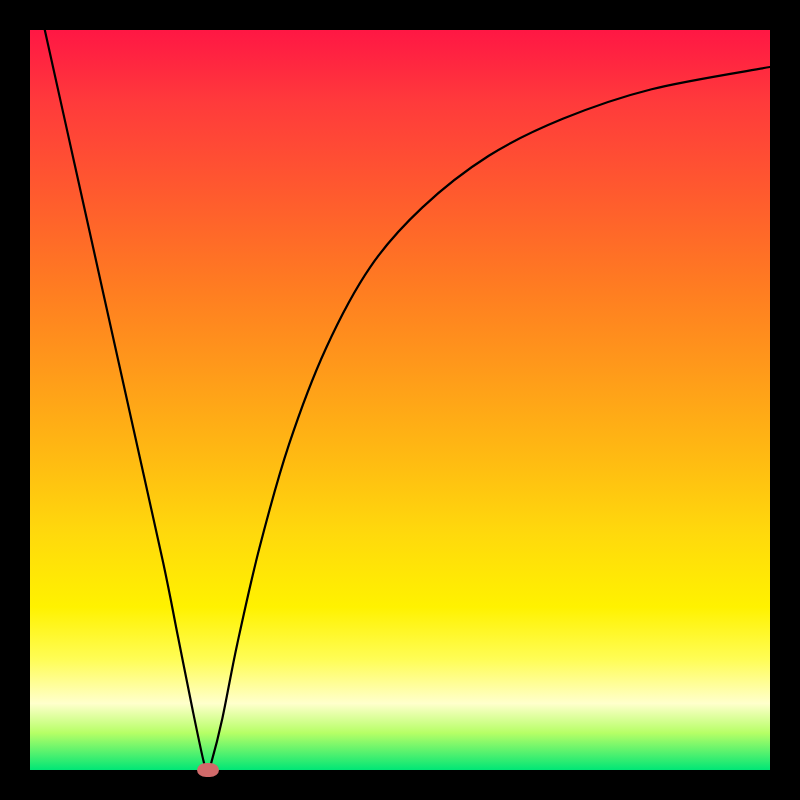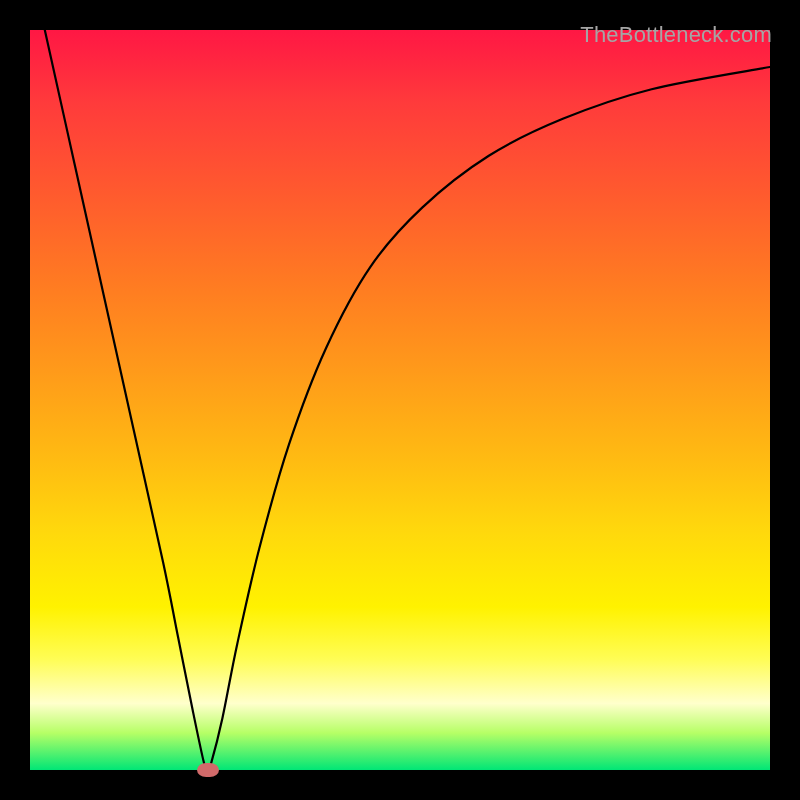--- a/index.html
+++ b/index.html
@@ -71,15 +71,14 @@
 
   <div class="plot-area">
     <svg class="curve-svg" viewBox="0 0 740 740" preserveAspectRatio="none">
       <path id="curve-path" d="M 14.80 0.00 C 19.73 22.20, 34.53 88.80, 44.40 133.20 C 54.27 177.60, 64.13 222.00, 74.00 266.40 C 83.87 310.80, 93.73 355.20, 103.60 399.60 C 113.47 444.00, 125.80 498.27, 133.20 532.80 C 140.60 567.33, 143.07 582.13, 148.00 606.80 C 152.93 631.47, 158.48 659.83, 162.80 680.80 C 167.12 701.77, 171.43 722.73, 173.90 732.60 C 176.37 742.47, 176.37 740.00, 177.60 740.00 C 178.83 740.00, 178.83 741.23, 181.30 732.60 C 183.77 723.97, 188.08 707.93, 192.40 688.20 C 196.72 668.47, 201.03 642.57, 207.20 614.20 C 213.37 585.83, 220.77 551.30, 229.40 518.00 C 238.03 484.70, 247.90 447.70, 259.00 414.40 C 270.10 381.10, 282.43 347.80, 296.00 318.20 C 309.57 288.60, 324.37 260.23, 340.40 236.80 C 356.43 213.37, 372.47 196.10, 392.20 177.60 C 411.93 159.10, 435.37 140.60, 458.80 125.80 C 482.23 111.00, 505.67 99.90, 532.80 88.80 C 559.93 77.70, 587.07 67.83, 621.60 59.20 C 656.13 50.57, 720.27 40.70, 740.00 37.00" fill="none" stroke="#000000" stroke-width="2.2" stroke-linejoin="round" stroke-linecap="round"></path>
     </svg>
     <div class="marker" id="marker" style="left: 177.6px; top: 740px;">
       <div class="marker-shape" id="marker-shape" style="width: 22px; height: 14px; background: rgb(209, 106, 106);"></div>
     </div>
   </div>
 
-  <div class="watermark">TheBottleneck.com</div>
 
 </div>
 
 </body></html>

